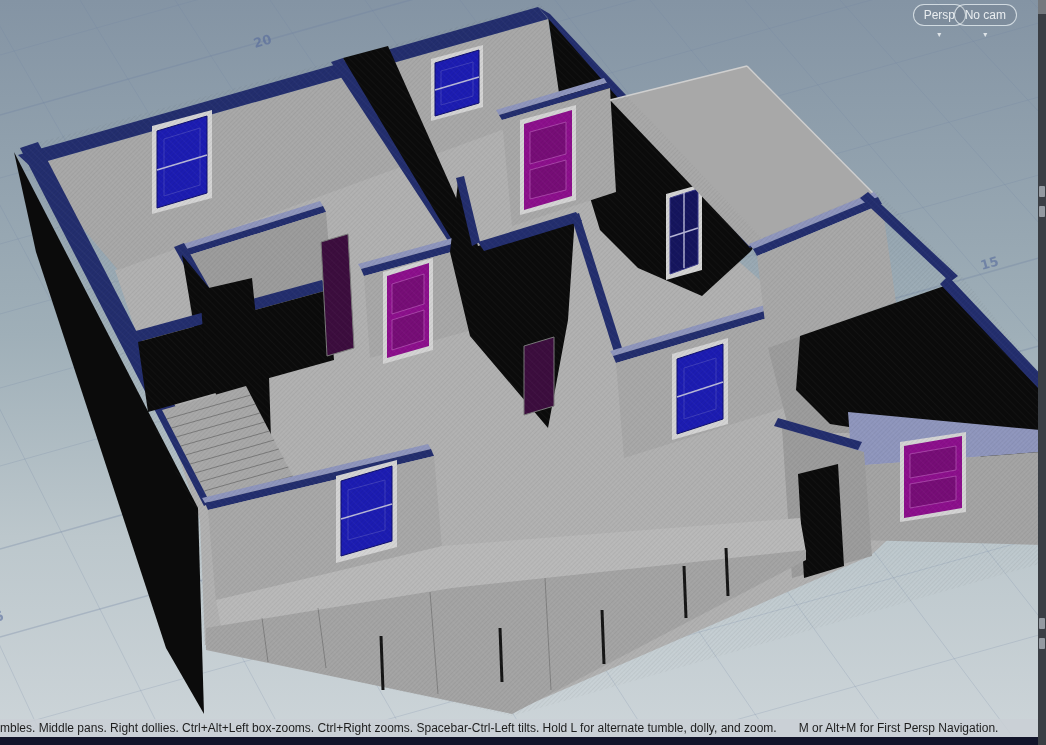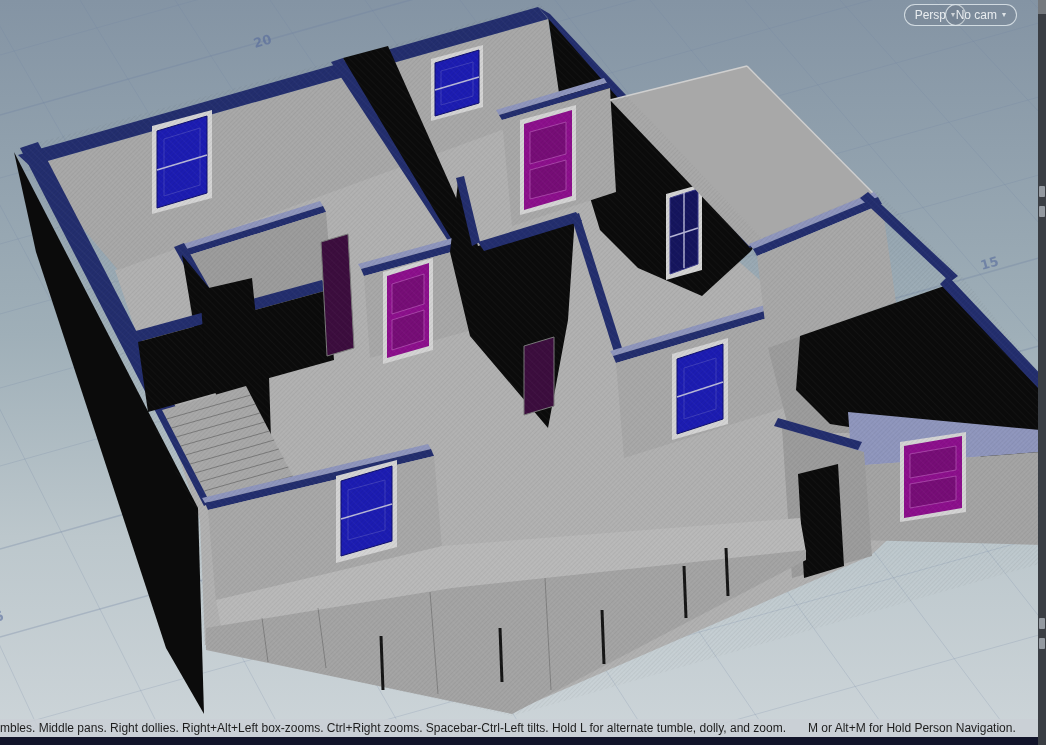--- a/index.html
+++ b/index.html
@@ -27,24 +27,24 @@
   .mull{stroke:#b8b8d8;stroke-width:1.4;fill:none;}
   .door{fill:var(--door-magenta,#8c0f8c);}
   .panel{fill:var(--door-panel,#770d77);stroke:#b050b0;stroke-width:.8;}
   .doorDk{fill:var(--door-dark,#3c0d3e);stroke:#7a7a7a;stroke-width:1;}
   .seam{stroke:rgba(0,0,0,.22);stroke-width:1;}
   .slit{stroke:#151515;stroke-width:3;}
   .stairline{stroke:rgba(0,0,0,.28);stroke-width:1;}
   .edgelight{stroke:#cfcfcf;stroke-width:1.4;fill:none;}
 
   .pill{
-    position:absolute;top:4px;height:20px;display:flex;align-items:center;gap:5px;
+    position:absolute;top:4px;height:20px;display:flex;align-items:center;
     padding:0 10px;border:1.5px solid var(--ui-pill-border,rgba(225,231,236,.85));
     border-radius:11px;color:var(--ui-pill-text,#e9edf0);font-size:12px;
-    background:rgba(55,65,80,.10);cursor:pointer;white-space:nowrap;line-height:20px;
+    background:rgba(55,65,80,.10);cursor:pointer;white-space:nowrap;line-height:20px;flex-direction:column;
   }
   .pill .chev{font-size:8px;opacity:.9;}
   .pill-persp{right:80px;}
   .pill-cam{right:29px;}
 
   .panel-strip{position:absolute;right:0;top:0;width:8px;height:745px;background:var(--panel-strip,#3a3e44);}
   .strip-top{position:absolute;left:0;top:0;width:8px;height:14px;background:#75797e;}
   .notch{position:absolute;left:1px;width:6px;height:11px;background:#949aa1;border-radius:1px;}
 
   .statusbar{
@@ -281,18 +281,18 @@
 
 <div class="panel-strip">
   <div class="strip-top"></div>
   <div class="notch" style="top:186px"></div>
   <div class="notch" style="top:206px"></div>
   <div class="notch" style="top:618px"></div>
   <div class="notch" style="top:638px"></div>
 </div>
 
 <div class="statusbar">
-  <span class="hint1">mbles. Middle pans. Right dollies. Right+Alt+Left box-zooms. Ctrl+Right zooms. Spacebar-Ctrl-Left tilts. Hold L for alternate tumble, dolly, and zoom.</span>
-  <span class="hint2">M or Alt+M for Hold Person Navigation.</span>
+  <span class="hint1">mbles. Middle pans. Right dollies. Ctrl+Alt+Left box-zooms. Ctrl+Right zooms. Spacebar-Ctrl-Left tilts. Hold L for alternate tumble, dolly, and zoom.</span>
+  <span class="hint2">M or Alt+M for First Persp Navigation.</span>
 </div>
 <div class="bottombar"></div>
 
 </div>
 
 </body></html>

